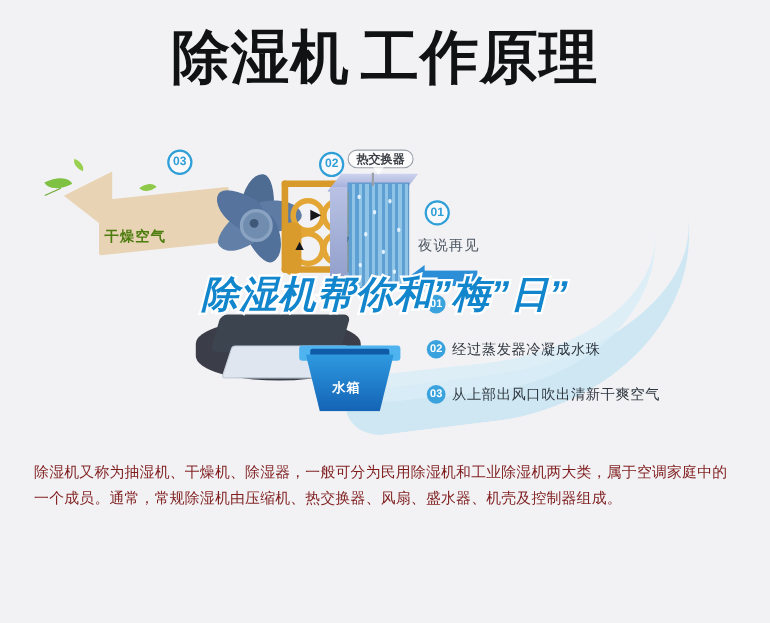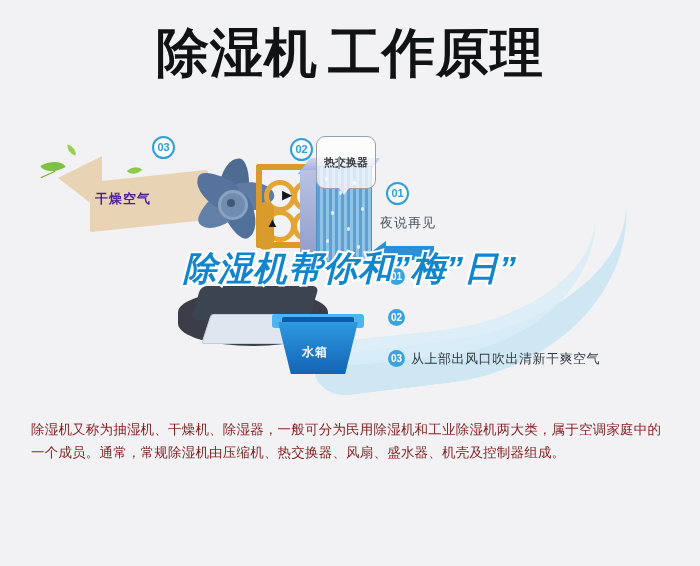--- a/index.html
+++ b/index.html
@@ -65,22 +65,22 @@
     border-radius:2px;
   }
   .dry-arrow .head{
     position:absolute;left:0px;top:10px;
     width:0;height:0;
     border-top:22px solid transparent;
     border-bottom:34px solid transparent;
     border-right:44px solid #e8d4b4;
   }
   .dry-label{
-    position:absolute;left:95px;top:72px;
-    font-size:13px;color:#4c1d95;font-weight:bold;letter-spacing:1px;
+    position:absolute;left:95px;top:88px;
+    font-size:13px;color:#4d7c0f;font-weight:bold;letter-spacing:1px;
     white-space:nowrap;
   }
 
   
   .leaf{position:absolute;background:#8cc63f;border-radius:0 100% 0 100%;}
   .leaf.a{left:42px;top:42px;width:22px;height:13px;transform:rotate(-28deg);background:#7fc142;}
   .leaf.b{left:66px;top:28px;width:11px;height:8px;transform:rotate(20deg);background:#9ad04f;}
   .leaf.c{left:128px;top:48px;width:13px;height:9px;transform:rotate(-38deg);background:#8fc94a;}
   .leaf.d{left:140px;top:74px;width:12px;height:8px;transform:rotate(-50deg);background:#8fc94a;}
   .leaf-stem{position:absolute;background:#6aa832;height:1px;}
@@ -163,21 +163,21 @@
   
   .badge{
     position:absolute;width:19px;height:19px;border-radius:50%;
     border:2px solid #2f9fd8;color:#2f9fd8;
     font-size:11px;font-weight:bold;line-height:19px;text-align:center;
     background:rgba(255,255,255,.55);
   }
   .callout{
     position:absolute;
     border:1.5px solid #9aa0a8;border-radius:9px;background:rgba(255,255,255,.75);
-    padding:18px 7px;font-size:11px;color:#3d4147;font-weight:bold;white-space:nowrap;
+    padding:0 7px;font-size:11px;color:#3d4147;font-weight:bold;white-space:nowrap;
   }
   .callout:after{
     content:"";position:absolute;left:22px;bottom:-7px;width:0;height:0;
     border-left:5px solid transparent;border-right:5px solid transparent;
     border-top:7px solid rgba(255,255,255,.75);
   }
   .callout-stem{position:absolute;width:1.5px;background:#9aa0a8;}
 
   .flow-label{
     position:absolute;font-size:13px;color:#4b5560;letter-spacing:1px;white-space:nowrap;
@@ -310,20 +310,21 @@
       <div class="tank-body"></div>
       <div class="tank-label">水箱</div>
     </div>
 
     <div class="steps">
       <div class="step">
         <div class="sb">01</div>
       </div>
       <div class="step">
         <div class="sb">02</div>
+        <div class="st">经过蒸发器冷凝成水珠</div>
       </div>
       <div class="step">
         <div class="sb">03</div>
         <div class="st">从上部出风口吹出清新干爽空气</div>
       </div>
     </div>
 
   </div>
 
   <div class="overlay">

